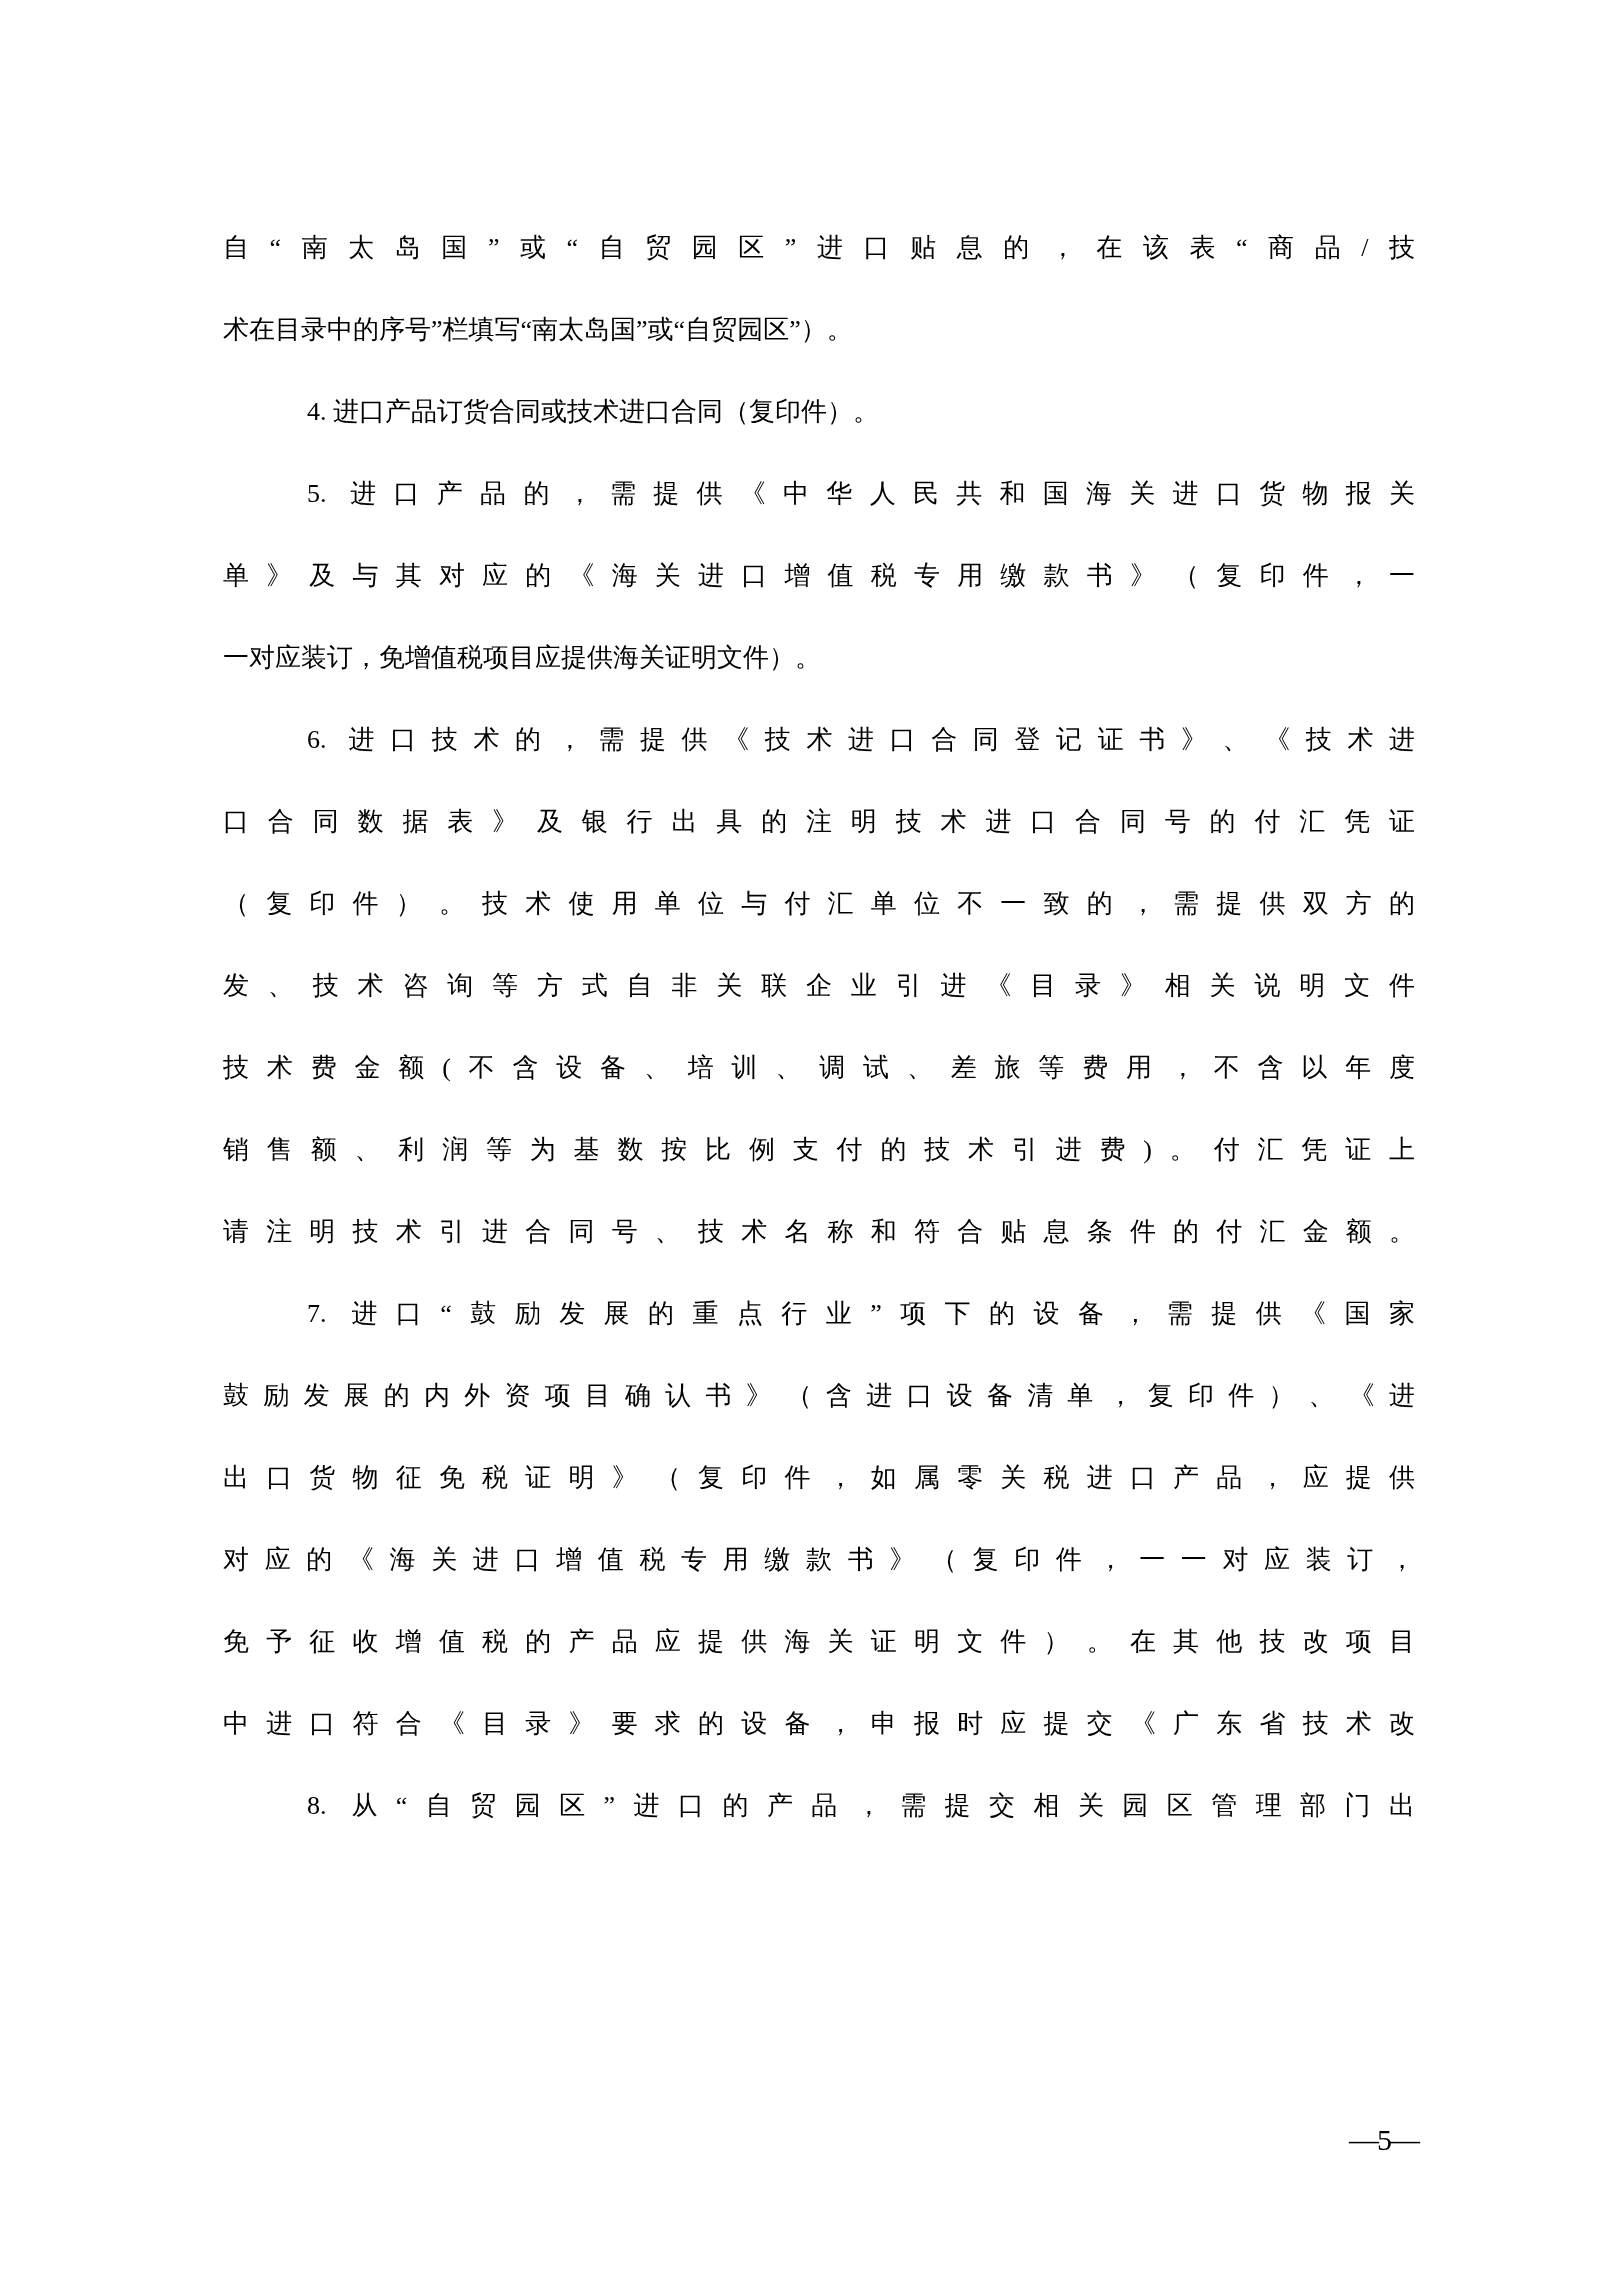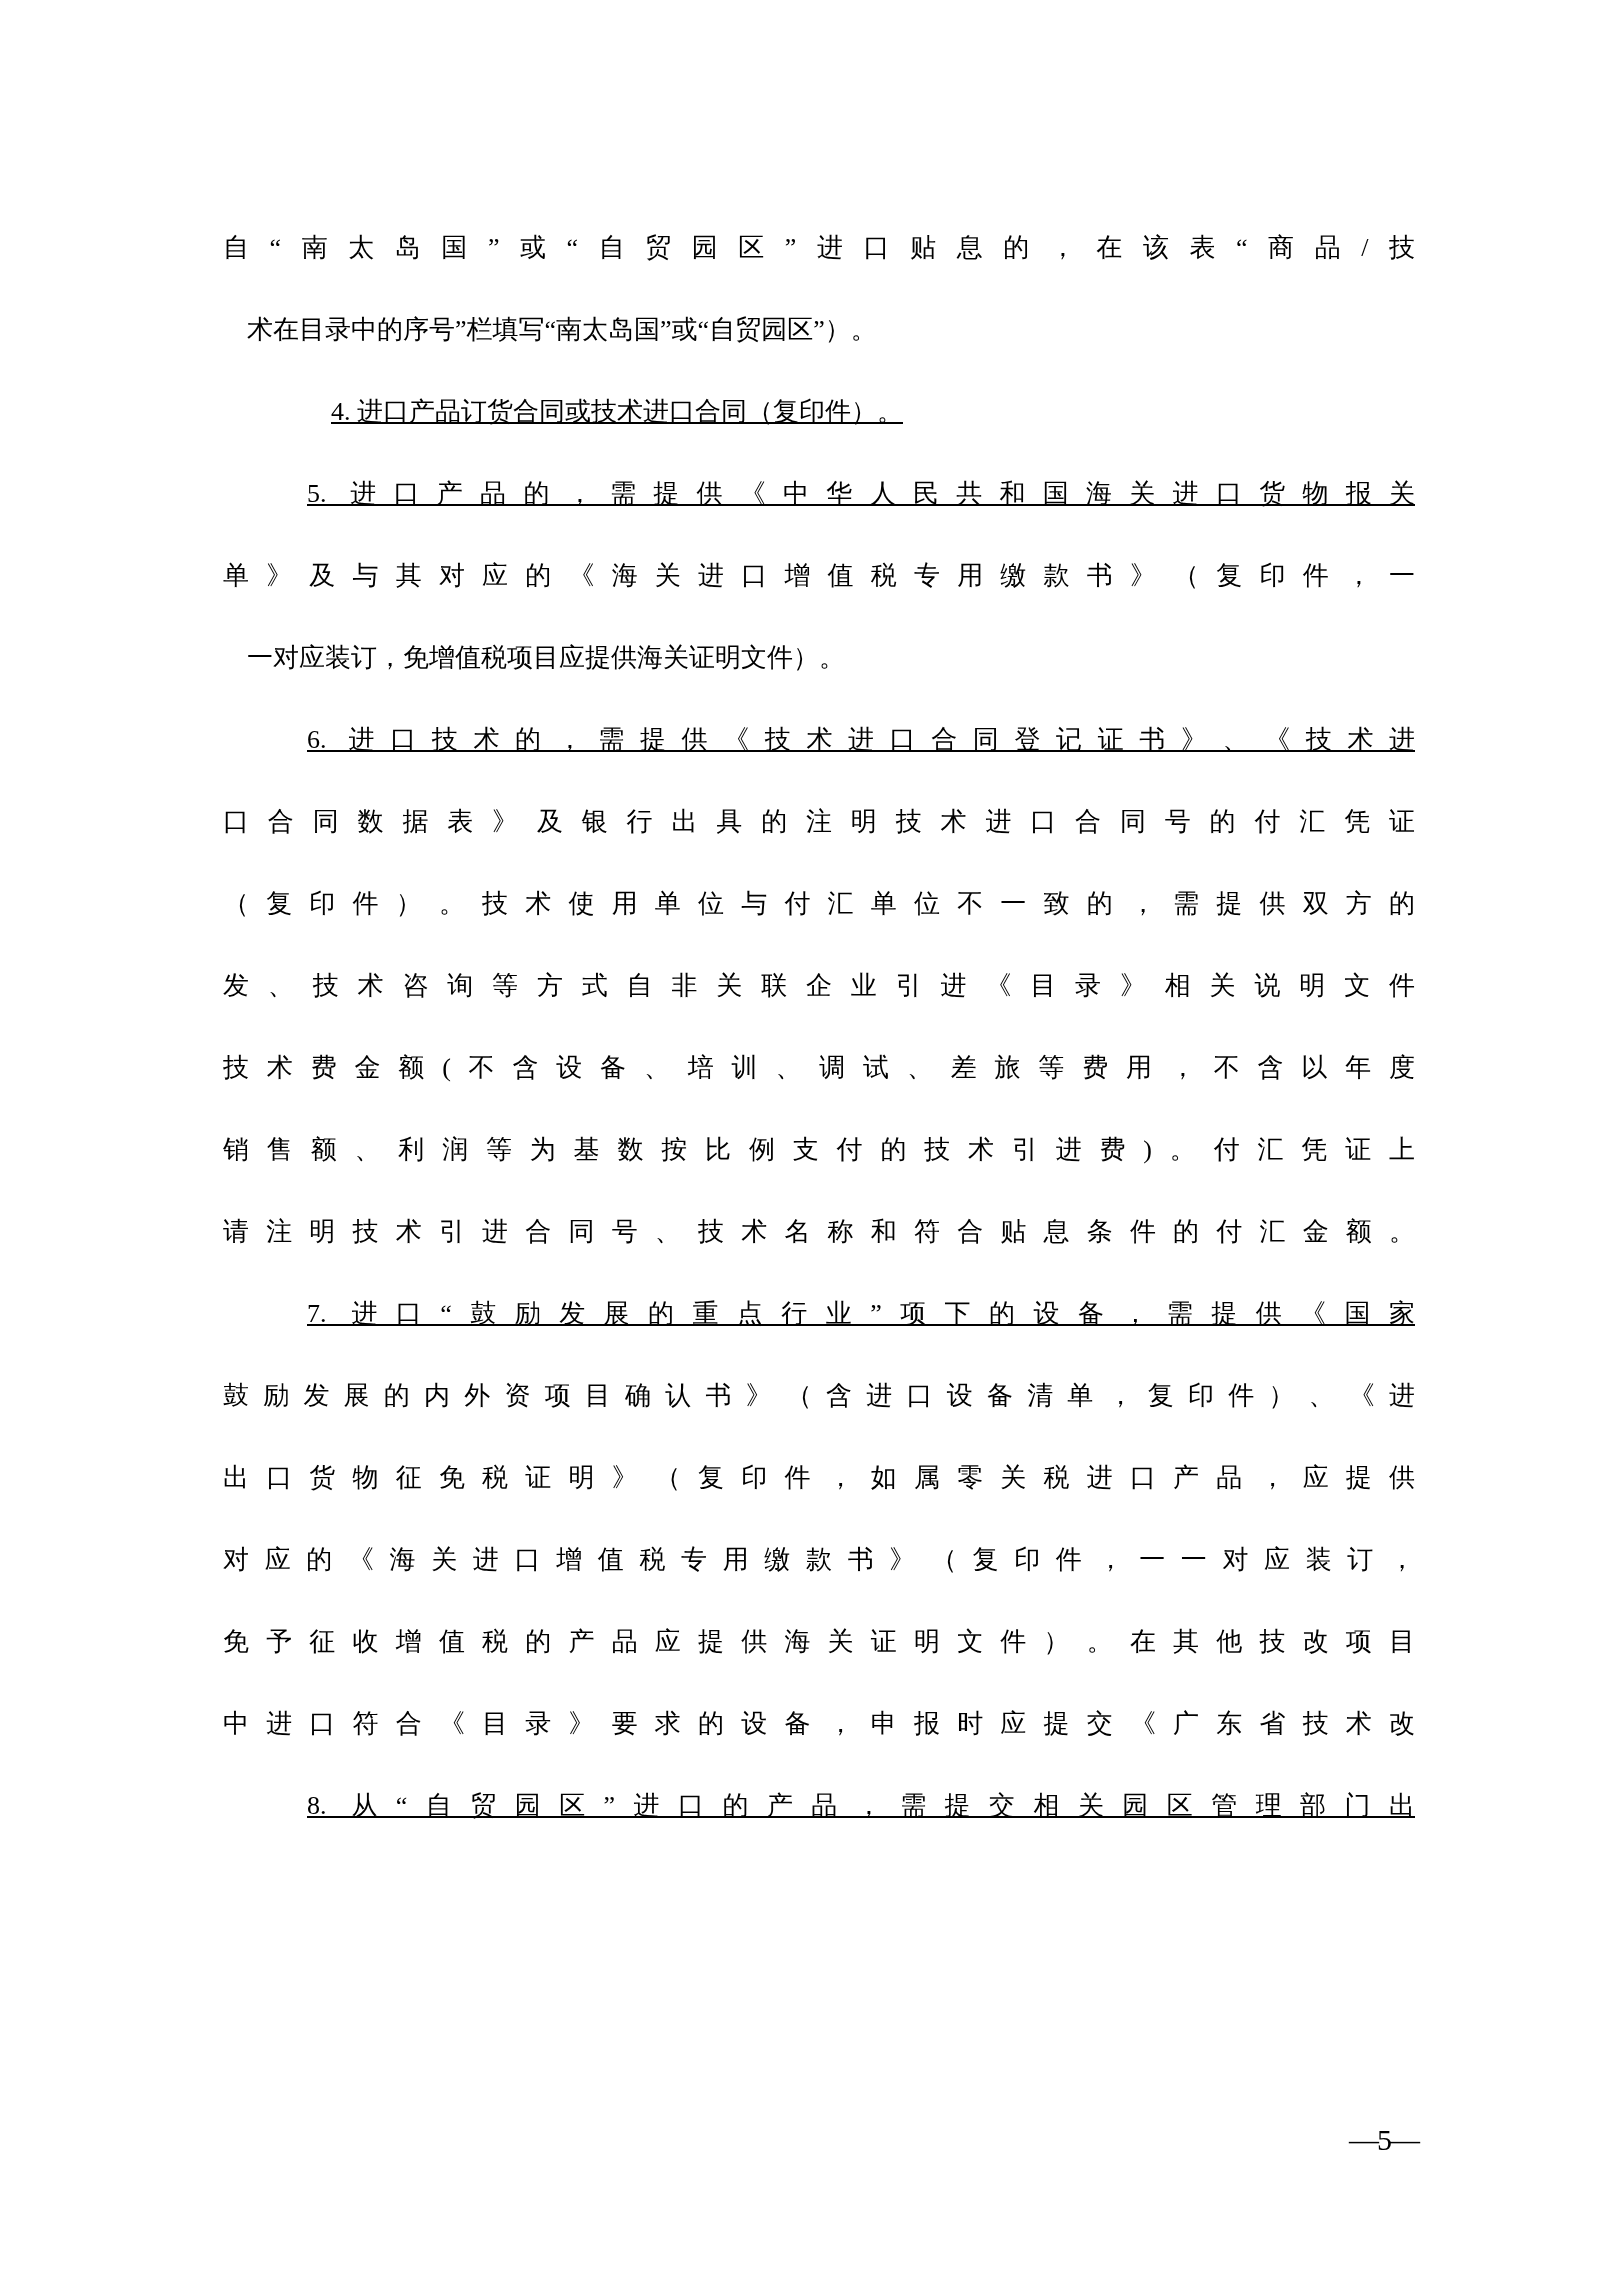--- a/index.html
+++ b/index.html
@@ -38,26 +38,24 @@
   .line.j {
     white-space: normal;
     text-align: justify;
     text-align-last: justify;
     text-justify: inter-character;
   }
   
   .line.s {
     text-align: right;
     text-align-last: left;
-    margin-left: 24px;
   }
   
   .line.ind {
     text-indent: 84px;
-    text-decoration: underline;
   }
   .page-number {
     position: absolute;
     top: 2120px;
     right: 203px;
     font-size: 30px;
     line-height: 39px;
     letter-spacing: -2px;
     color: #000000;
   }

